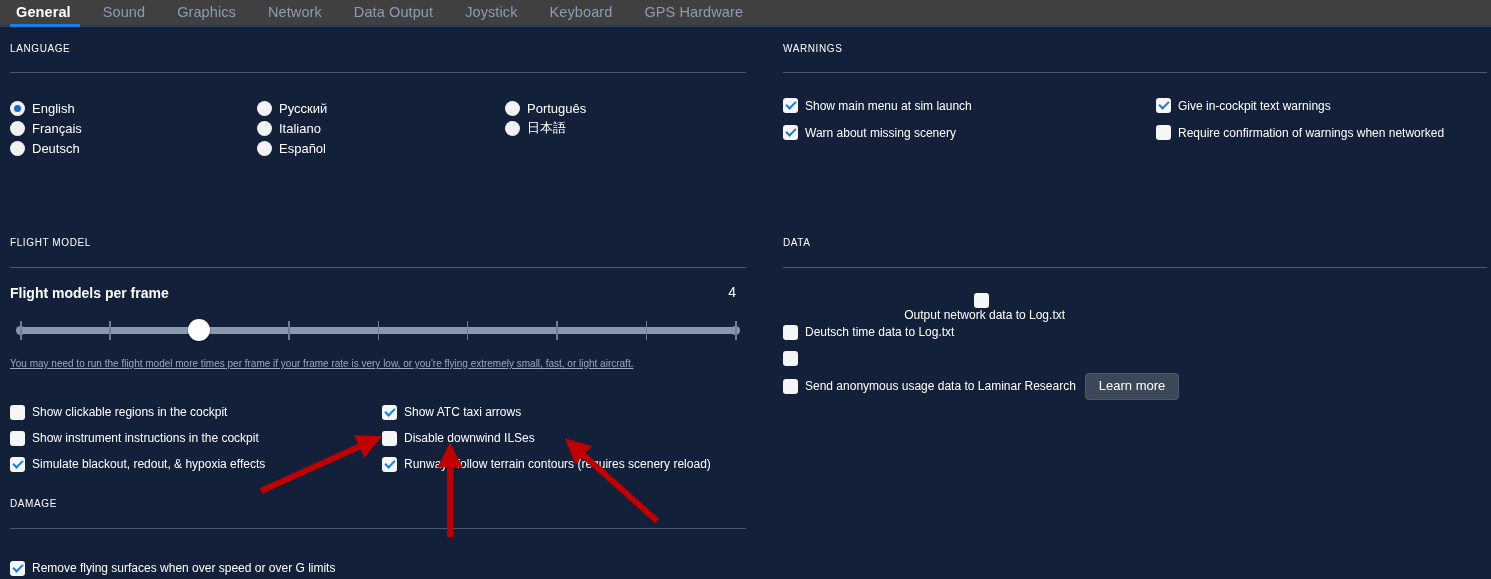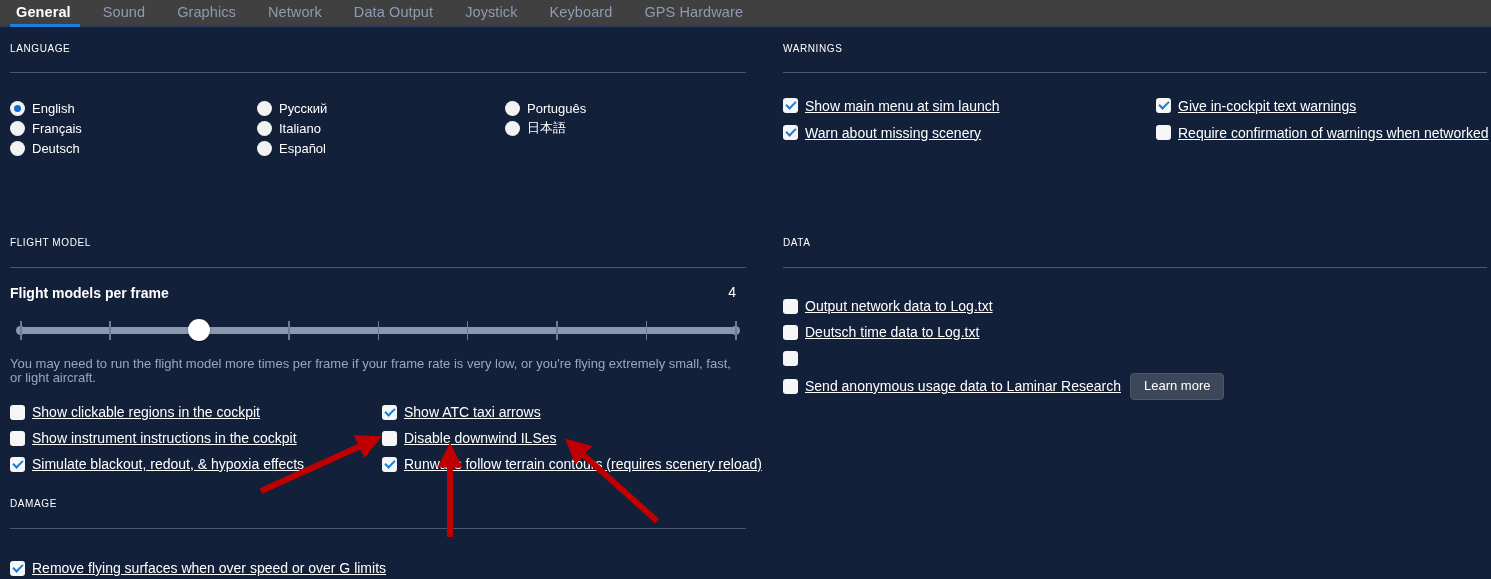--- a/index.html
+++ b/index.html
@@ -71,42 +71,42 @@
   .cb{
     width:15px;height:15px;border-radius:3px;background:#f6f6f6;
     flex:0 0 auto;position:relative;cursor:pointer;
   }
   .cb.checked::after{
     content:"";position:absolute;left:3px;top:3px;
     width:8px;height:4px;
     border-left:2.4px solid #1a7fd4;border-bottom:2.4px solid #1a7fd4;
     transform:rotate(-45deg);
   }
-  .cb-label{font-size:14px;margin-left:7px;color:#ffffff;white-space:nowrap;text-decoration:underline;}
+  .cb-label{font-size:12px;margin-left:7px;color:#ffffff;white-space:nowrap;}
 
   
   #slider-wrap{position:relative;height:32px;}
   #slider-track{
     position:absolute;left:20px;top:14px;width:715px;height:7px;
     background:#8b97ad;border-radius:4px;
   }
   #slider-cap-l{position:absolute;left:16px;top:13px;width:9px;height:9px;
     background:#8b97ad;border-radius:50%;}
   #slider-cap-r{position:absolute;left:731px;top:13px;width:9px;height:9px;
     background:#8b97ad;border-radius:50%;}
   .tick{position:absolute;top:8px;width:1.5px;height:19px;background:#6e7b92;}
   #slider-thumb{
     position:absolute;top:6px;width:22px;height:22px;border-radius:50%;
     background:#ffffff;cursor:pointer;
     box-shadow:0 1px 2px rgba(0,0,0,.5);
   }
   #fm-value{position:absolute;right:10px;top:0;font-size:14px;color:#ffffff;}
   #fm-label{font-size:14px;color:#ffffff;font-weight:bold;}
   #fm-hint{
-    font-size:13px;color:#9aa6bb;line-height:14px;width:726px;
+    font-size:10px;color:#9aa6bb;line-height:14px;width:726px;text-decoration:underline;
   }
 
   
   #learn-more{
     display:inline-block;
     background:#3c4759;
     color:#ffffff;
     font-size:13px;
     padding:5px 13px 6px;
     border-radius:4px;
@@ -275,21 +275,21 @@
     <div class="cb-row" style="height:27px;">
       <span class="cb"></span>
       <span class="cb-label">Require confirmation of warnings when networked</span>
     </div>
   </div>
 
   <div style="position:absolute;left:10px;top:210px;" class="section-title">DATA</div>
   <div class="divider" style="position:absolute;left:10px;top:240px;width:704px;"></div>
 
   <div style="position:absolute;left:10px;top:266px;">
-    <div class="cb-row" style="height:26px;">
+    <div class="cb-row" style="height:26px;flex-direction:column;">
       <span class="cb"></span>
       <span class="cb-label">Output network data to Log.txt</span>
     </div>
     <div class="cb-row" style="height:26px;">
       <span class="cb"></span>
       <span class="cb-label">Deutsch time data to Log.txt</span>
     </div>
     <div class="cb-row" style="height:26px;">
       <span class="cb"></span>
     </div>

